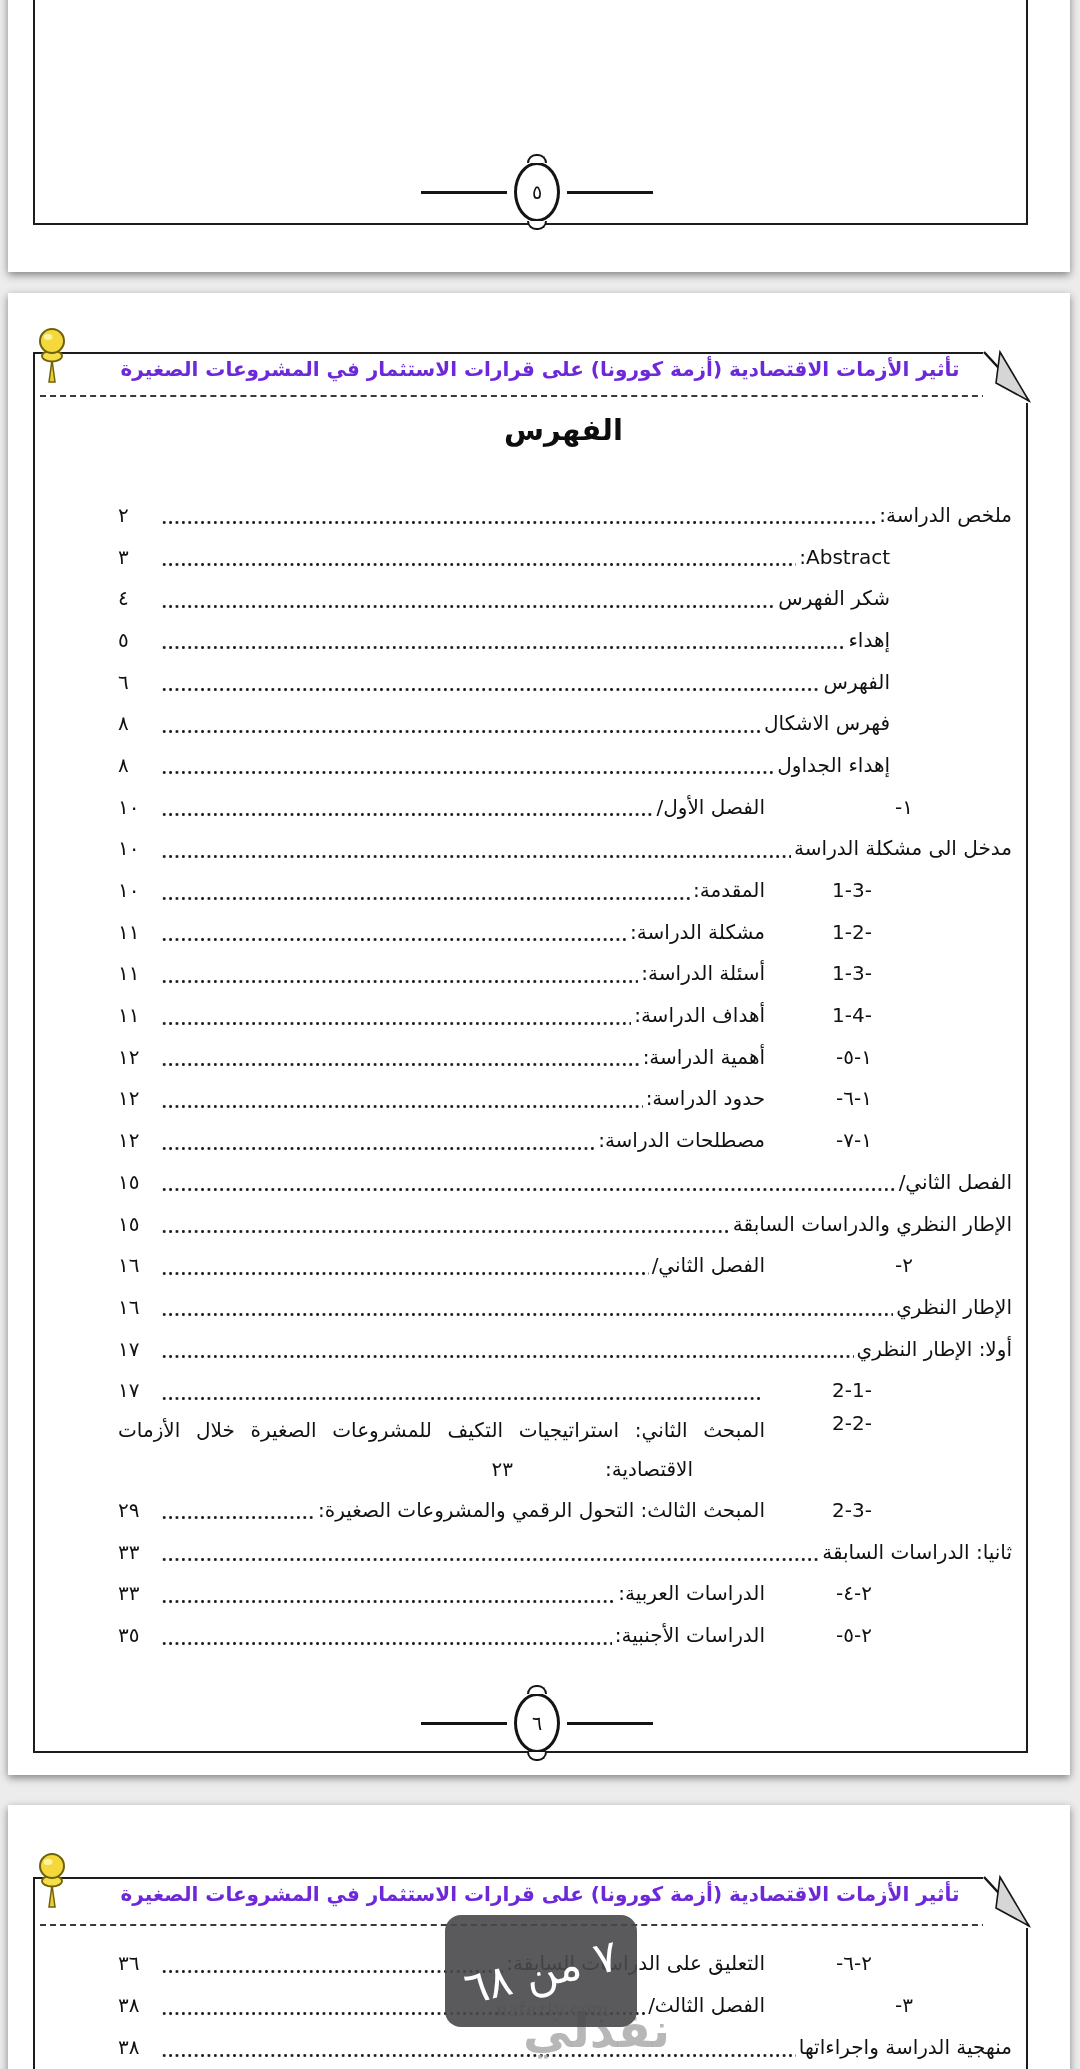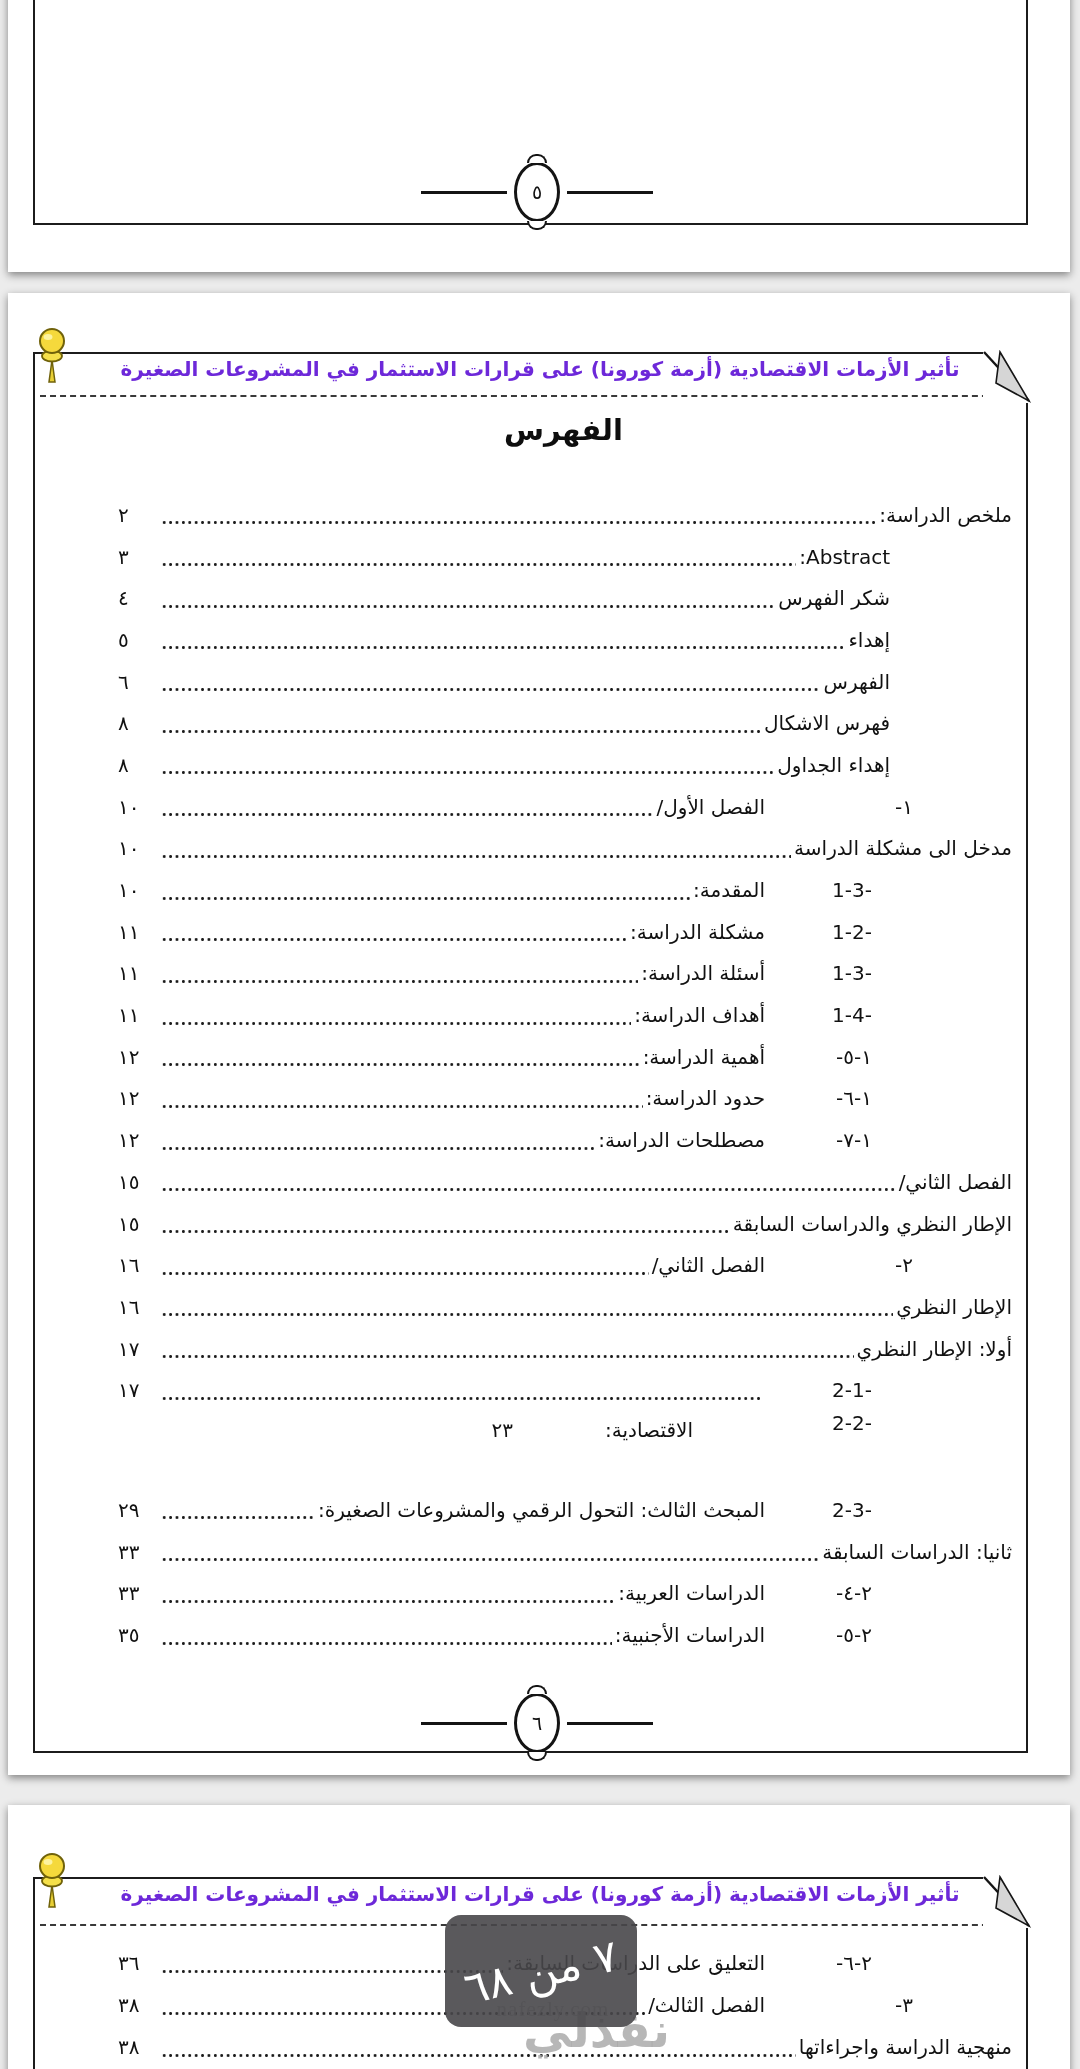--- a/index.html
+++ b/index.html
@@ -212,20 +212,21 @@
         <span class="pg">١٧</span>
       </div>
       <div class="trow l2">
         <span class="num" dir="ltr">2-1-</span>
         <span class="leader"></span>
         <span class="pg">١٧</span>
       </div>
       <div class="trow wrap l2">
         <span class="num" dir="ltr">2-2-</span>
         <div class="wbody">
+          <div class="wline1">المبحث الثاني: استراتيجيات التكيف للمشروعات الصغيرة خلال الأزمات</div>
           <div class="wline2">
             <span>الاقتصادية:</span>
             <span class="wgap"></span>
             <span>٢٣</span>
           </div>
         </div>
       </div>
       <div class="trow l2">
         <span class="num" dir="ltr">2-3-</span>
         <span class="lbl">المبحث الثالث: التحول الرقمي والمشروعات الصغيرة:</span>

